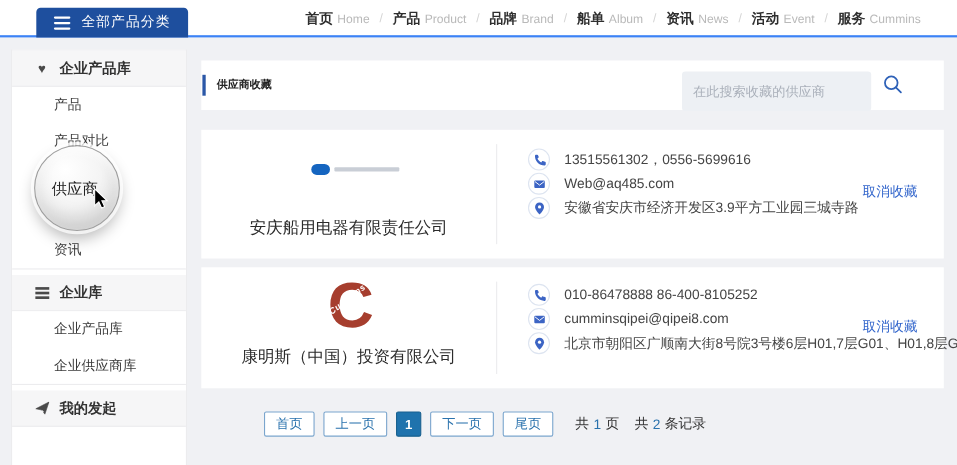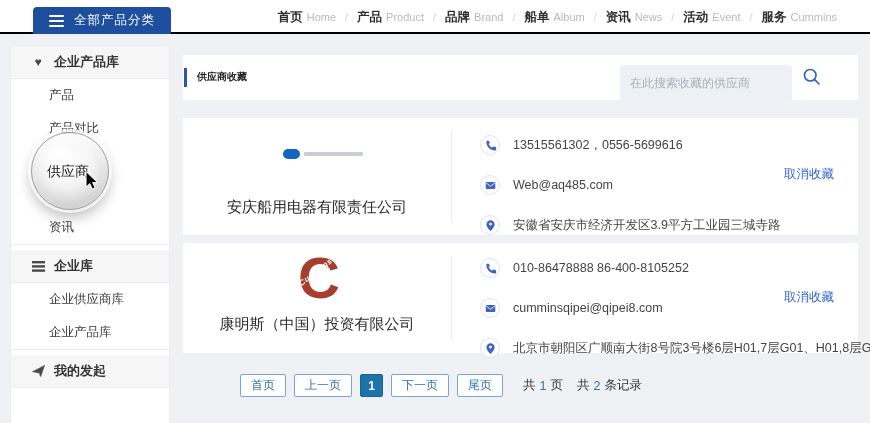--- a/index.html
+++ b/index.html
@@ -1,20 +1,20 @@
 <!DOCTYPE html>
 <html><head>
 <meta charset="utf-8">
 <style>
   html,body{margin:0;padding:0;background:#e9eaec;}
   *{box-sizing:border-box;font-family:"Liberation Sans","DejaVu Sans",sans-serif;}
   .screen{position:relative;width:870px;height:423px;background:#f0f1f4;overflow:hidden;}
 
   
-  .top-header{position:absolute;left:0;top:0;width:870px;height:34px;background:#fff;border-bottom:2px solid #000000;}
+  .top-header{position:absolute;left:0;top:0;width:870px;height:34px;background:#fff;border-bottom:2px solid #3b82f6;}
   .catalog-btn{position:absolute;left:33px;top:7px;height:27px;background:#1e4f9e;color:#fff;
     border-radius:4px 4px 0 0;display:flex;align-items:center;padding:0 16px;font-size:12.5px;letter-spacing:1px;cursor:pointer;}
   .hamburger{display:inline-flex;flex-direction:column;gap:3px;margin-right:10px;}
   .hamburger i{display:block;width:15px;height:2px;background:#fff;border-radius:1px;}
   .top-nav{position:absolute;right:33px;top:0;height:34px;display:flex;align-items:center;gap:9px;}
   .nav-item{display:flex;align-items:baseline;gap:4px;text-decoration:none;cursor:pointer;}
   .nav-item .zh{font-size:12.5px;font-weight:bold;color:#2f2f2f;}
   .nav-item .en{font-size:11px;color:#b9b9b9;}
   .nav-sep{color:#d4d4d4;font-size:11px;}
 
@@ -56,21 +56,21 @@
   .aq-logo{position:absolute;left:100px;top:30px;width:80px;height:12px;display:flex;align-items:center;gap:4px;}
   .aq-oval{width:17px;height:10px;background:#1565c0;border-radius:5px;display:inline-flex;align-items:center;justify-content:center;
     color:#fff;font-size:5px;font-weight:bold;}
   .aq-line{flex:1;height:4px;background:#c9ced6;border-radius:1px;}
 
   .cummins{position:absolute;left:115px;top:13px;width:52px;height:52px;}
   .cummins-c{position:absolute;left:0;top:-8px;font-size:58px;line-height:60px;font-weight:bold;color:#a63e2e;}
   .cummins-word{position:absolute;left:2px;top:24px;color:#fff;font-size:8px;font-weight:bold;font-style:italic;
     transform:rotate(-38deg);transform-origin:left center;letter-spacing:.5px;}
 
-  .detail-rows{position:absolute;left:297px;display:flex;flex-direction:column;gap:20px;}
+  .detail-rows{position:absolute;left:297px;display:flex;flex-direction:column;gap:2px;}
   .card1 .detail-rows{top:17px;}
   .card2 .detail-rows{top:15px;}
   .detail-row{display:flex;align-items:center;gap:13px;height:20px;}
   .icon-circle{width:20px;height:20px;border-radius:50%;border:1px solid #dde4f0;background:#fff;
     display:inline-flex;align-items:center;justify-content:center;flex:0 0 auto;}
   .detail-text{font-size:12.5px;color:#444;white-space:nowrap;}
   .unfav{position:absolute;right:24px;font-size:12.5px;color:#3366cc;text-decoration:none;cursor:pointer;}
   .card1 .unfav{top:48px;}
   .card2 .unfav{top:46px;}
 
@@ -149,22 +149,22 @@
     <div class="side-head">
       <span class="sicon">
         <svg width="13" height="11" viewBox="0 0 13 11">
             <rect x="0" y="0" width="13" height="2.4" fill="#4a4a4a"></rect>
             <rect x="0" y="4.2" width="13" height="2.4" fill="#4a4a4a"></rect>
             <rect x="0" y="8.4" width="13" height="2.4" fill="#4a4a4a"></rect>
           </svg>
       </span>
       <span>企业库</span>
     </div>
+    <div class="side-item">企业产品库</div>
     <div class="side-item">企业供应商库</div>
-    <div class="side-item">企业产品库</div>
     <div class="side-gap"></div>
     <div class="side-head">
       <span class="sicon">
         <svg width="13" height="12" viewBox="0 0 14 13">
             <path d="M0.5,7.2 L13.5,0.5 L9.5,12.5 L6.6,8.4 Z M6.6,8.4 L13.5,0.5" fill="#4a4a4a" stroke="#4a4a4a" stroke-width="0.6"></path>
             <path d="M6.6,8.4 L7.2,11.2 L8.4,9.8" fill="#fff"></path>
           </svg>
       </span>
       <span>我的发起</span>
     </div>

